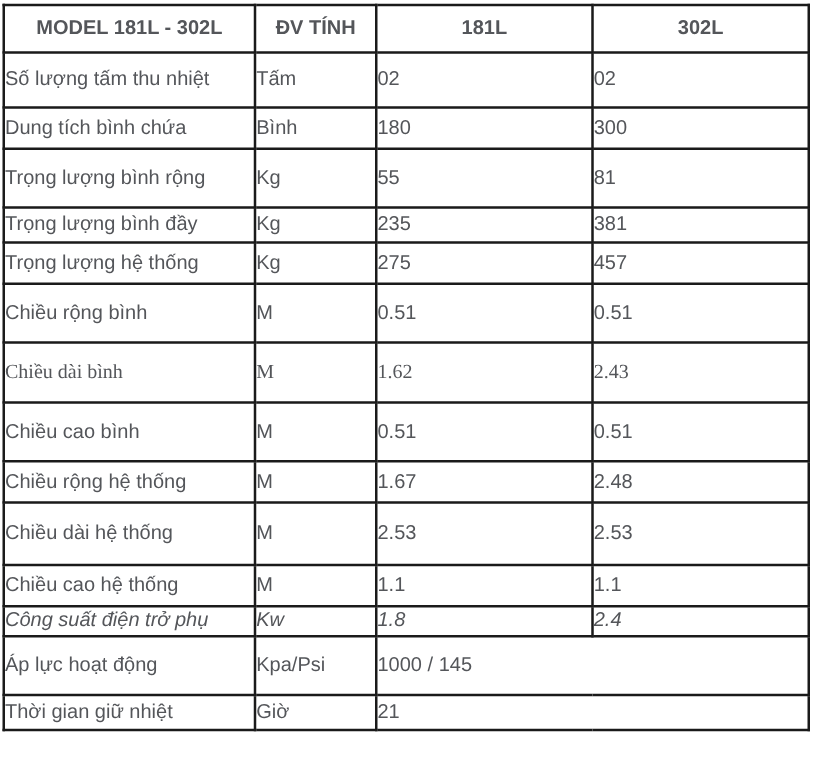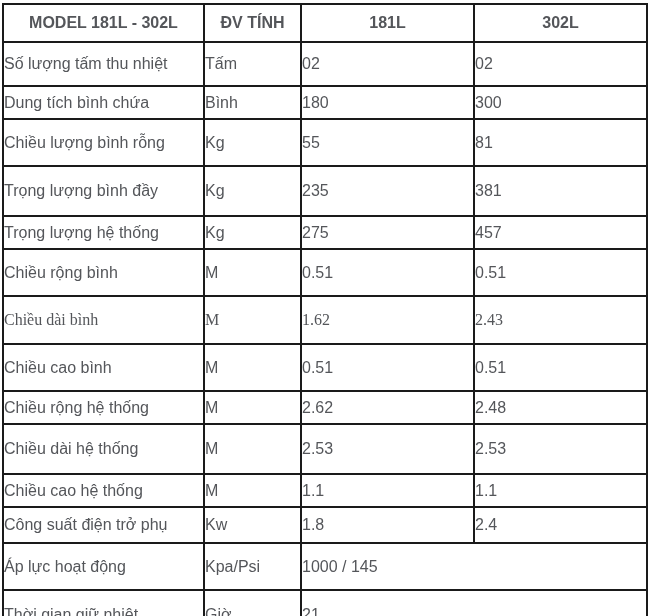--- a/index.html
+++ b/index.html
@@ -42,24 +42,24 @@
   }
   td.top-align {
     vertical-align: top;
     padding-top: 7px;
   }
   
   tr.h38 { height: 38px; }
   tr.h44 { height: 44px; }
   tr.h33 { height: 33px; }
   tr.h47 { height: 47px; }
-  tr.h46 { height: 50px; }
+  tr.h46 { height: 28px; }
   tr.h48 { height: 48px; font-family: Liberation Serif, serif; }
   tr.h32 { height: 50px; }
-  tr.h36 { height: 36px; }
+  tr.h36 { height: 24px; font-style: italic; }
 </style>
 </head>
 <body>
 
 <div class="page">
   <table class="spec">
     <colgroup>
       <col style="width:201px">
       <col style="width:97px">
       <col style="width:173px">
@@ -82,21 +82,21 @@
     </tr>
 
     <tr class="h33">
       <td class="label-cell">Dung tích bình chứa</td>
       <td>Bình</td>
       <td>180</td>
       <td class="col-302">300</td>
     </tr>
 
     <tr class="h47">
-      <td class="label-cell">Chiều lượng bình rỗng</td>
+      <td class="label-cell">Trọng lượng bình rộng</td>
       <td>Kg</td>
       <td>55</td>
       <td class="col-302 top-align">81</td>
     </tr>
 
     <tr class="h46">
       <td class="label-cell">Trọng lượng bình đầy</td>
       <td>Kg</td>
       <td>235</td>
       <td class="col-302 top-align">381</td>
@@ -126,21 +126,21 @@
     <tr class="h47">
       <td class="label-cell">Chiều cao bình</td>
       <td>M</td>
       <td>0.51</td>
       <td class="col-302 top-align">0.51</td>
     </tr>
 
     <tr class="h33">
       <td class="label-cell">Chiều rộng hệ thống</td>
       <td>M</td>
-      <td>2.62</td>
+      <td>1.67</td>
       <td class="col-302">2.48</td>
     </tr>
 
     <tr class="h32">
       <td class="label-cell">Chiều dài hệ thống</td>
       <td>M</td>
       <td>2.53</td>
       <td class="col-302">2.53</td>
     </tr>
 

